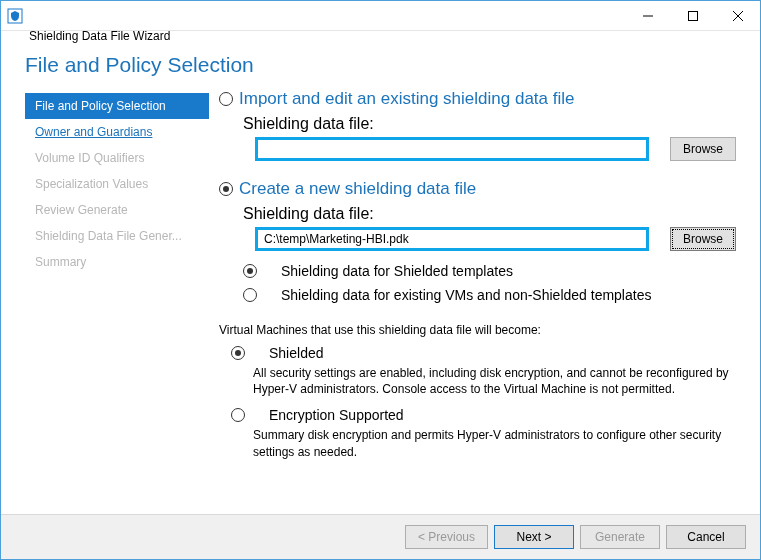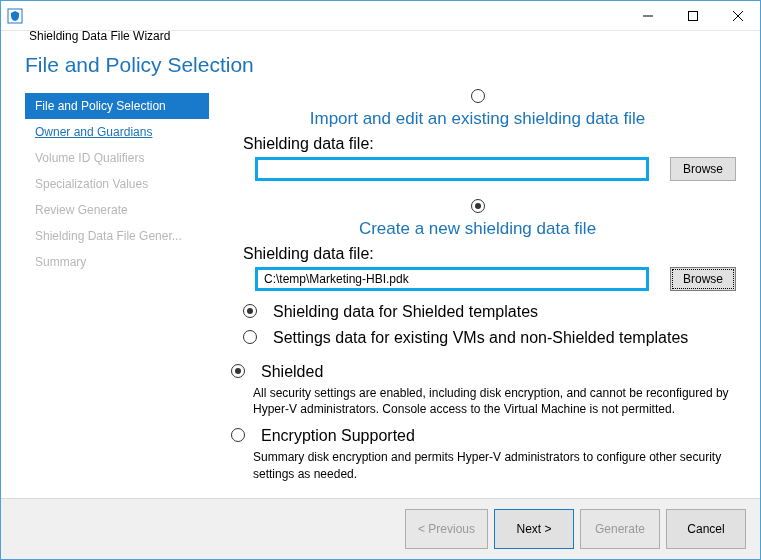--- a/index.html
+++ b/index.html
@@ -87,21 +87,20 @@
   
   .panel {
     flex: 1;
     padding: 4px 24px 0 10px;
     overflow: auto;
   }
   .radio-row {
     display: flex;
     align-items: center;
     gap: 6px;
-    flex-direction: column;
   }
   .radio-circle {
     width: 14px; height: 14px;
     border: 1px solid #333;
     border-radius: 50%;
     display: inline-flex;
     align-items: center;
     justify-content: center;
     flex: 0 0 auto;
   }
@@ -138,42 +137,42 @@
     cursor: pointer;
   }
   .btn.focused {
     outline: 1px dotted #000;
     outline-offset: -3px;
     border: 1px solid #7a7a7a;
   }
   .sub-radio {
     display: flex;
     align-items: flex-start;
-    gap: 16px;
+    gap: 24px;
     padding: 4px 0 4px 24px;
-    font-size: 16px;
+    font-size: 14px;
   }
   .sub-radio .radio-circle { margin-top: 1px; }
   .sub-desc {
     color: #000;
     font-size: 12px;
     padding-left: 22px;
     line-height: 1.35;
   }
   .note { font-size: 12px; padding: 8px 0 4px 0; }
   
   .footer {
     border-top: 1px solid #d9d9d9;
     padding: 10px 14px;
     display: flex;
     justify-content: flex-end;
     gap: 6px;
     background: #f0f0f0;
   }
-  .footer .btn { min-width: 80px; height: 40px; text-align: center; }
+  .footer .btn { min-width: 80px; height: 24px; text-align: center; }
   .footer .btn[disabled] {
     color: #9a9a9a;
     background: #e7e7e7;
     cursor: default;
   }
   .footer .btn.primary {
     border: 1px solid #1979ca;
     background: #e1e1e1;
   }
 </style>
@@ -253,24 +252,25 @@
         </div>
 
         <div style="height:8px"></div>
 
         <div class="sub-radio" style="padding-left:0">
           <span class="radio-circle checked"></span>
           <span>Shielding data for Shielded templates</span>
         </div>
         <div class="sub-radio" style="padding-left:0">
           <span class="radio-circle"></span>
-          <span>Settings data for existing VMs and non-Shielded templates</span>
-        </div>
-      </div>
-
+          <span>Shielding data for existing VMs and non-Shielded templates</span>
+        </div>
+      </div>
+
+      <div class="note">Virtual Machines that use this shielding data file will become:</div>
 
       <div class="sub-radio" style="padding-left:12px">
         <span class="radio-circle checked"></span>
         <span>Shielded</span>
       </div>
       <div class="sub-desc" style="padding-left:34px">All security settings are enabled, including disk encryption, and cannot be reconfigured by Hyper-V administrators. Console access to the Virtual Machine is not permitted.</div>
 
       <div style="height:6px"></div>
 
       <div class="sub-radio" style="padding-left:12px">

